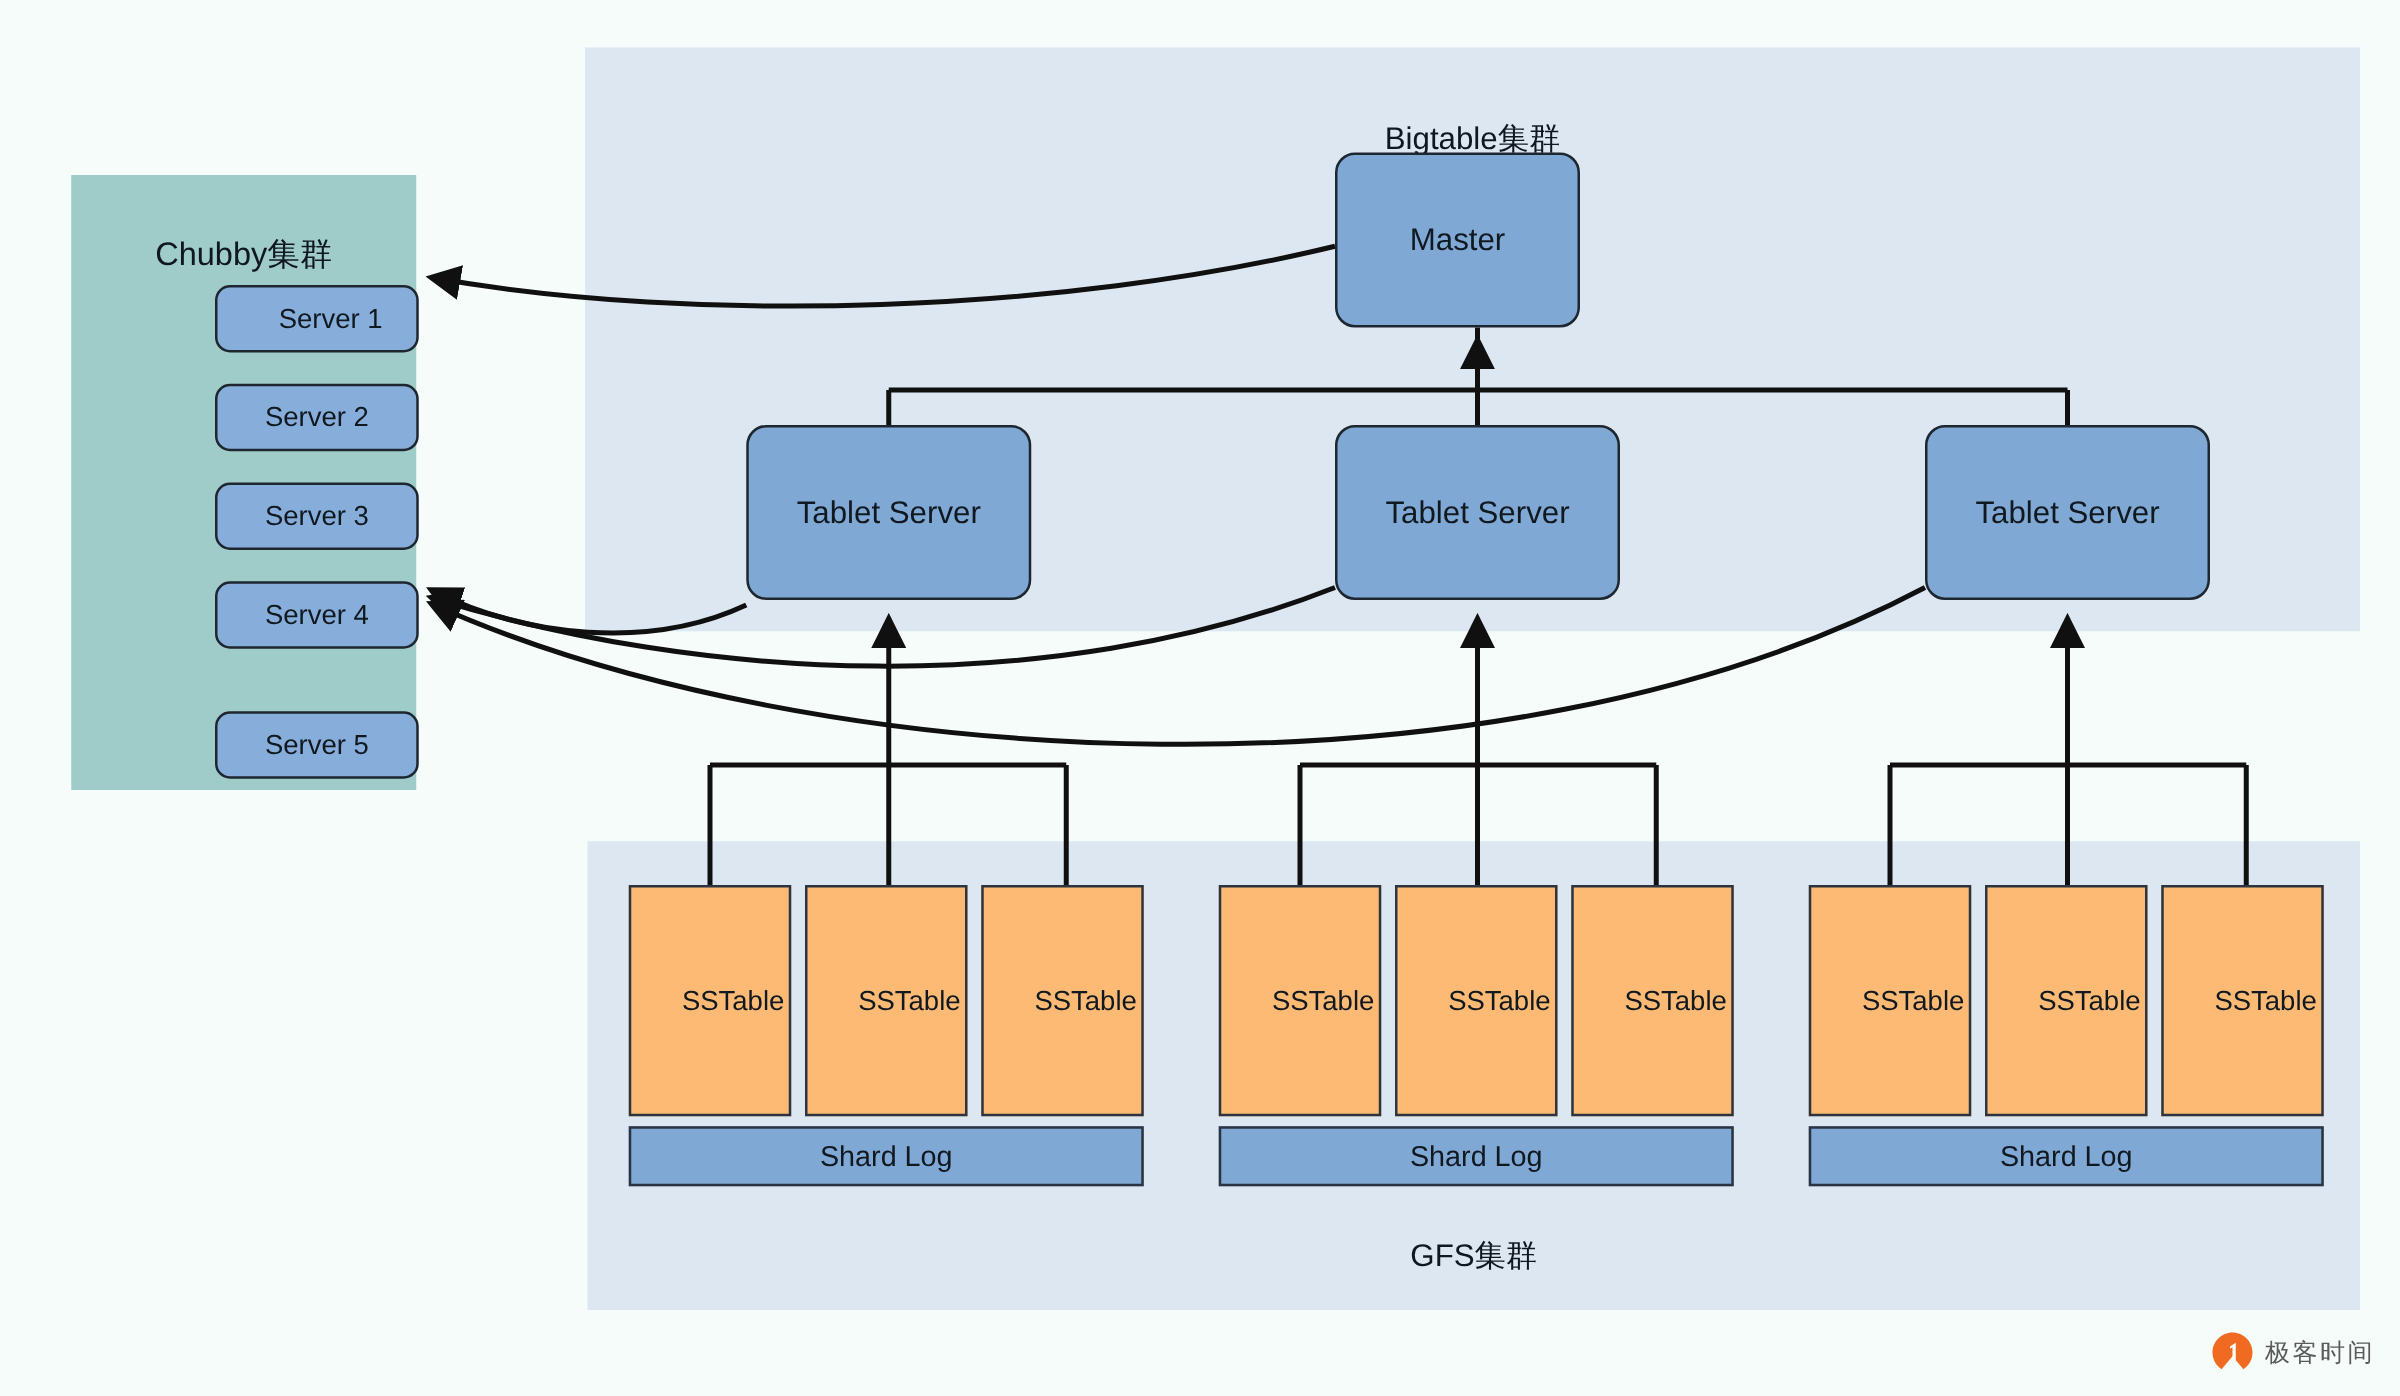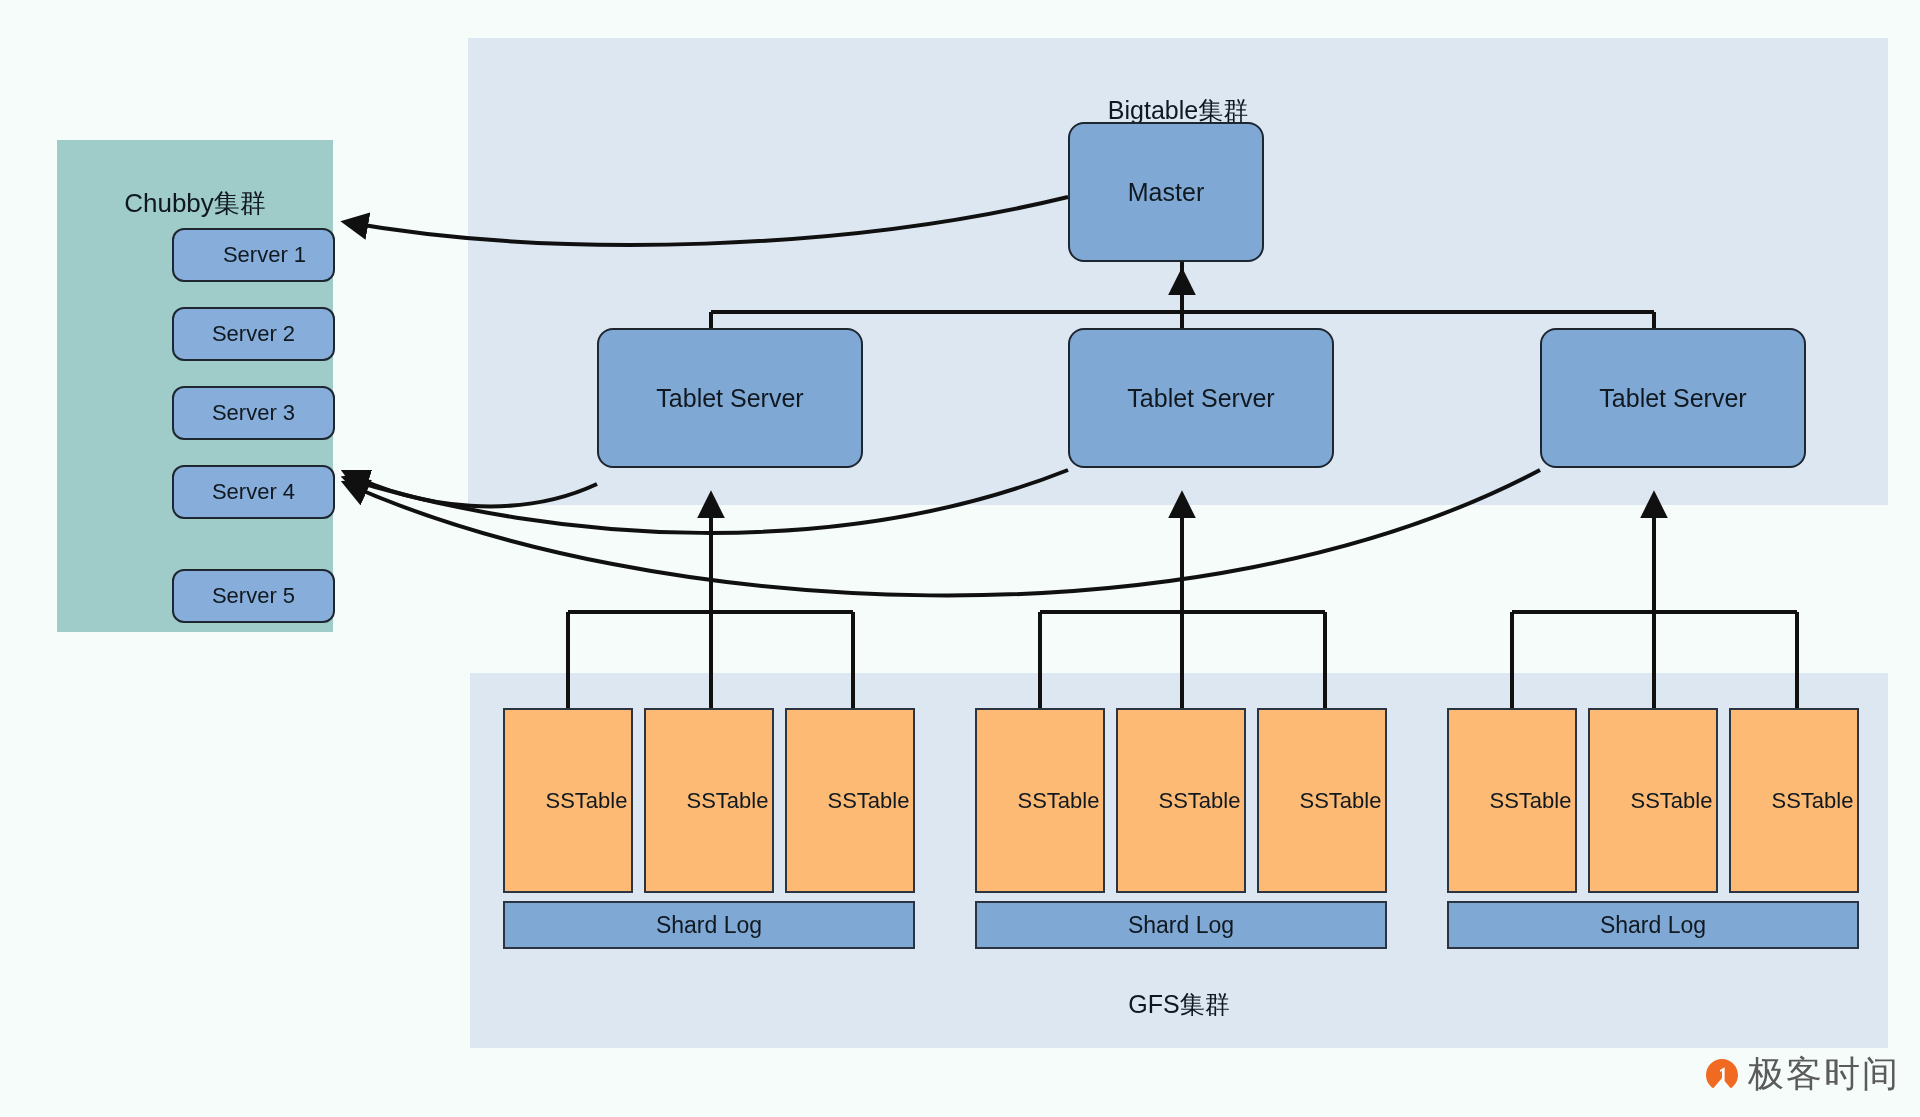--- a/index.html
+++ b/index.html
@@ -72,22 +72,22 @@
     background: #7FA8D4;
     border: 2px solid #1E2630;
     border-radius: 16px;
     font-size: 25px;
   }
   #master-node {
     left: 1068px; top: 122px;
     width: 196px; height: 140px;
   }
   .tablet-node {
-    top: 328px;
-    width: 266px; height: 140px;
+    top: 340px;
+    width: 228px; height: 140px;
   }
   #tablet-node-1 { left: 597px; }
   #tablet-node-2 { left: 1068px; }
   #tablet-node-3 { left: 1540px; }
 
   
   .chubby-server {
     position: absolute;
     left: 115px;
     width: 163px;
@@ -172,21 +172,21 @@
     bottom: 18px;
     display: flex;
     align-items: center;
     gap: 9px;
   }
   #watermark-logo {
     width: 34px; height: 34px;
     position: relative;
   }
   #watermark-text {
-    font-size: 36px;
+    font-size: 20px;
     color: #5B5B5B;
     letter-spacing: 2px;
     white-space: nowrap;
   }
 </style>
 </head>
 <body>
 
 <div id="canvas">
 

